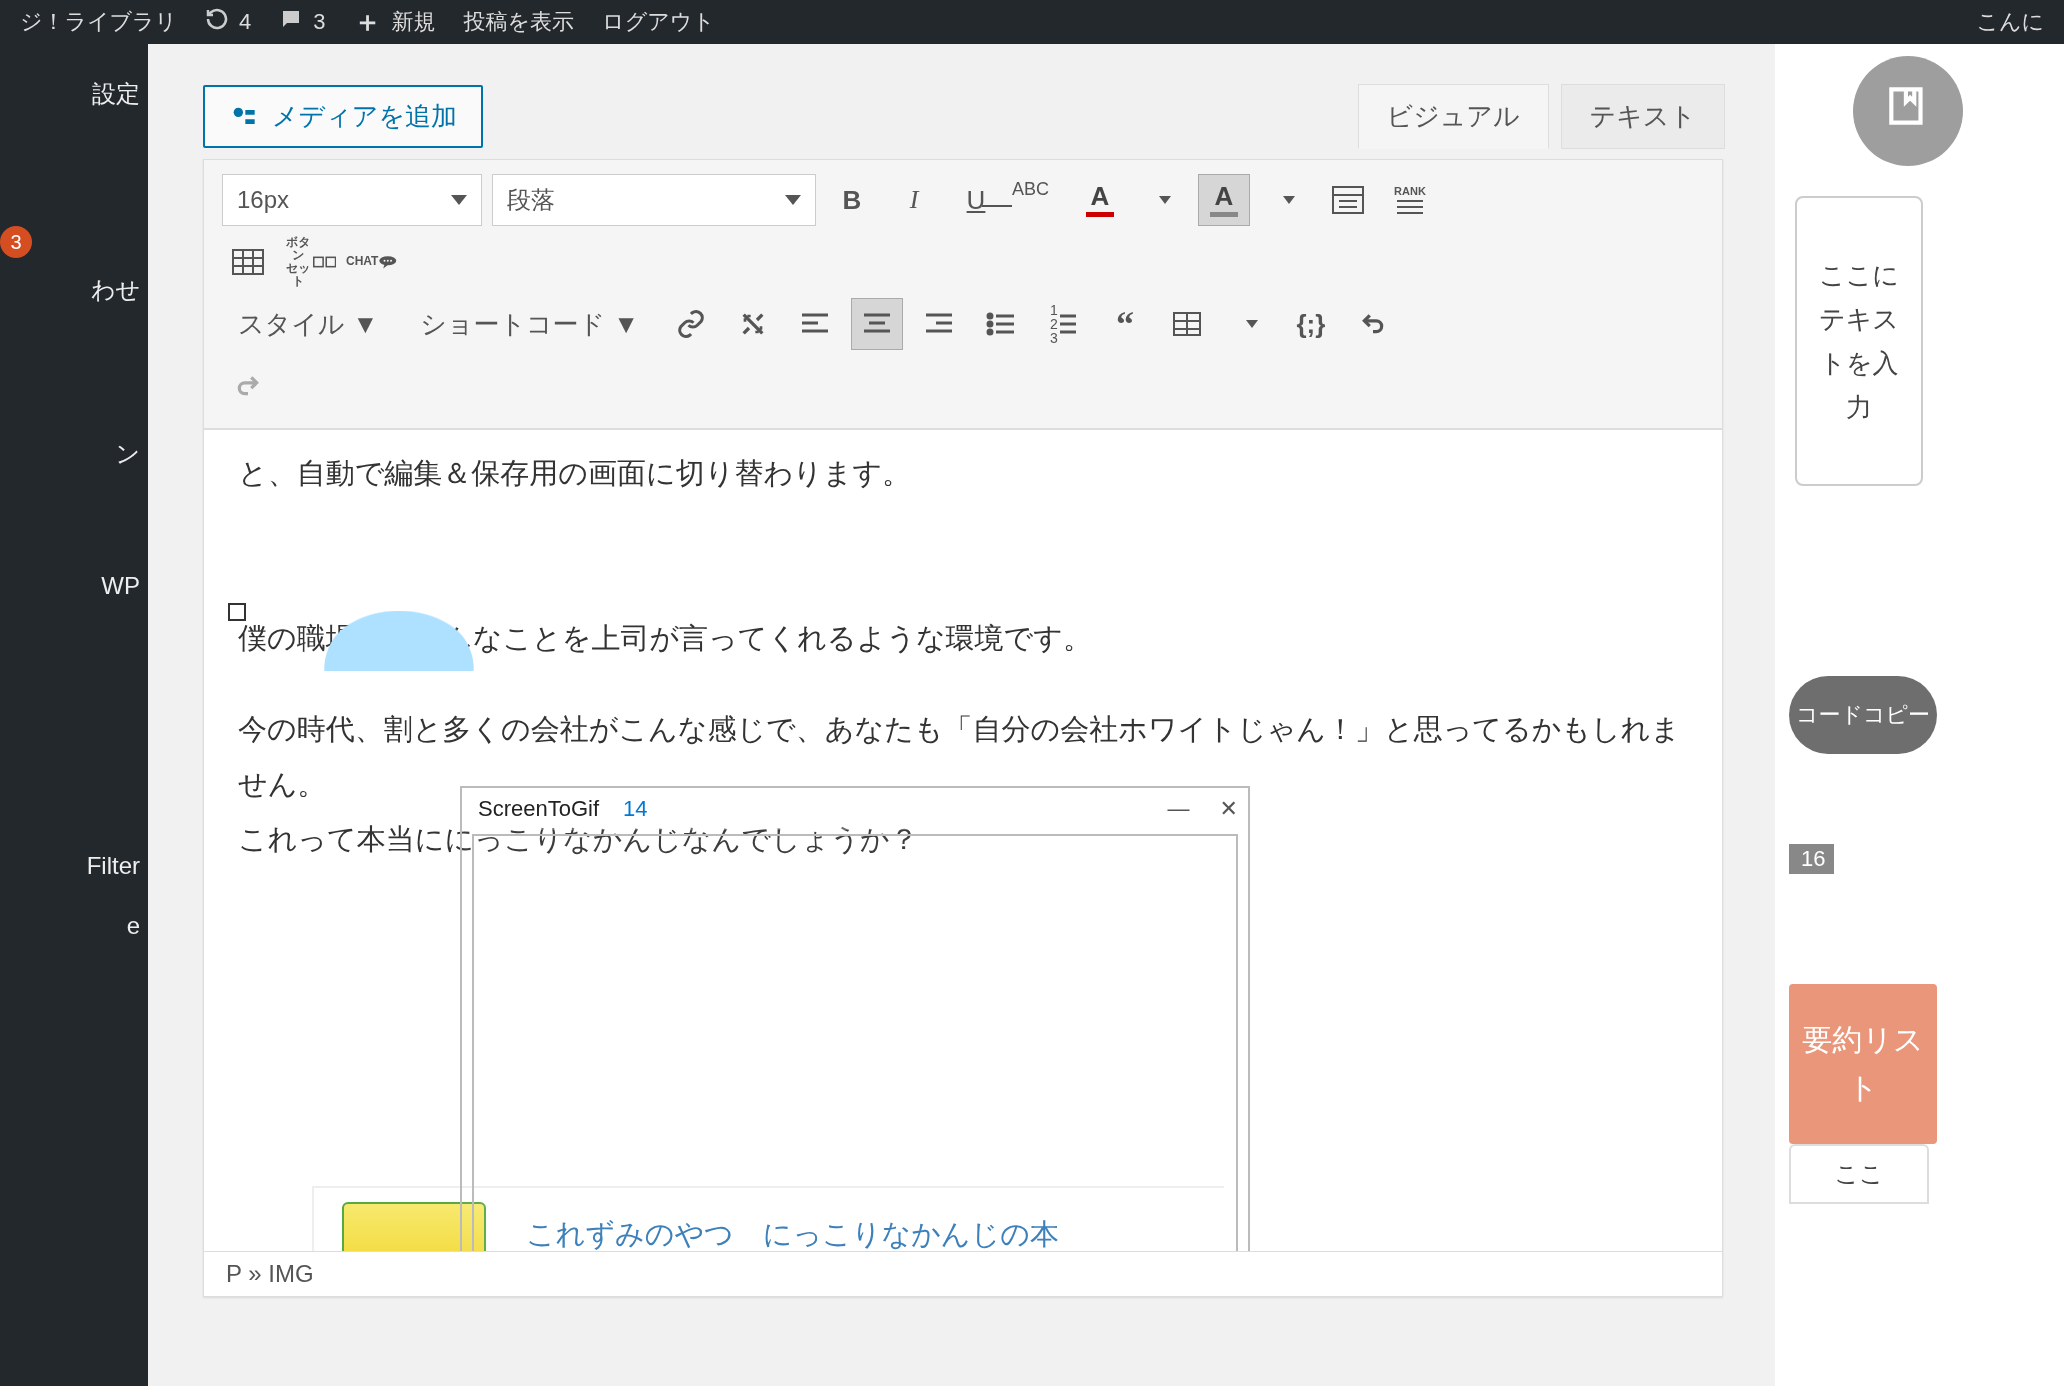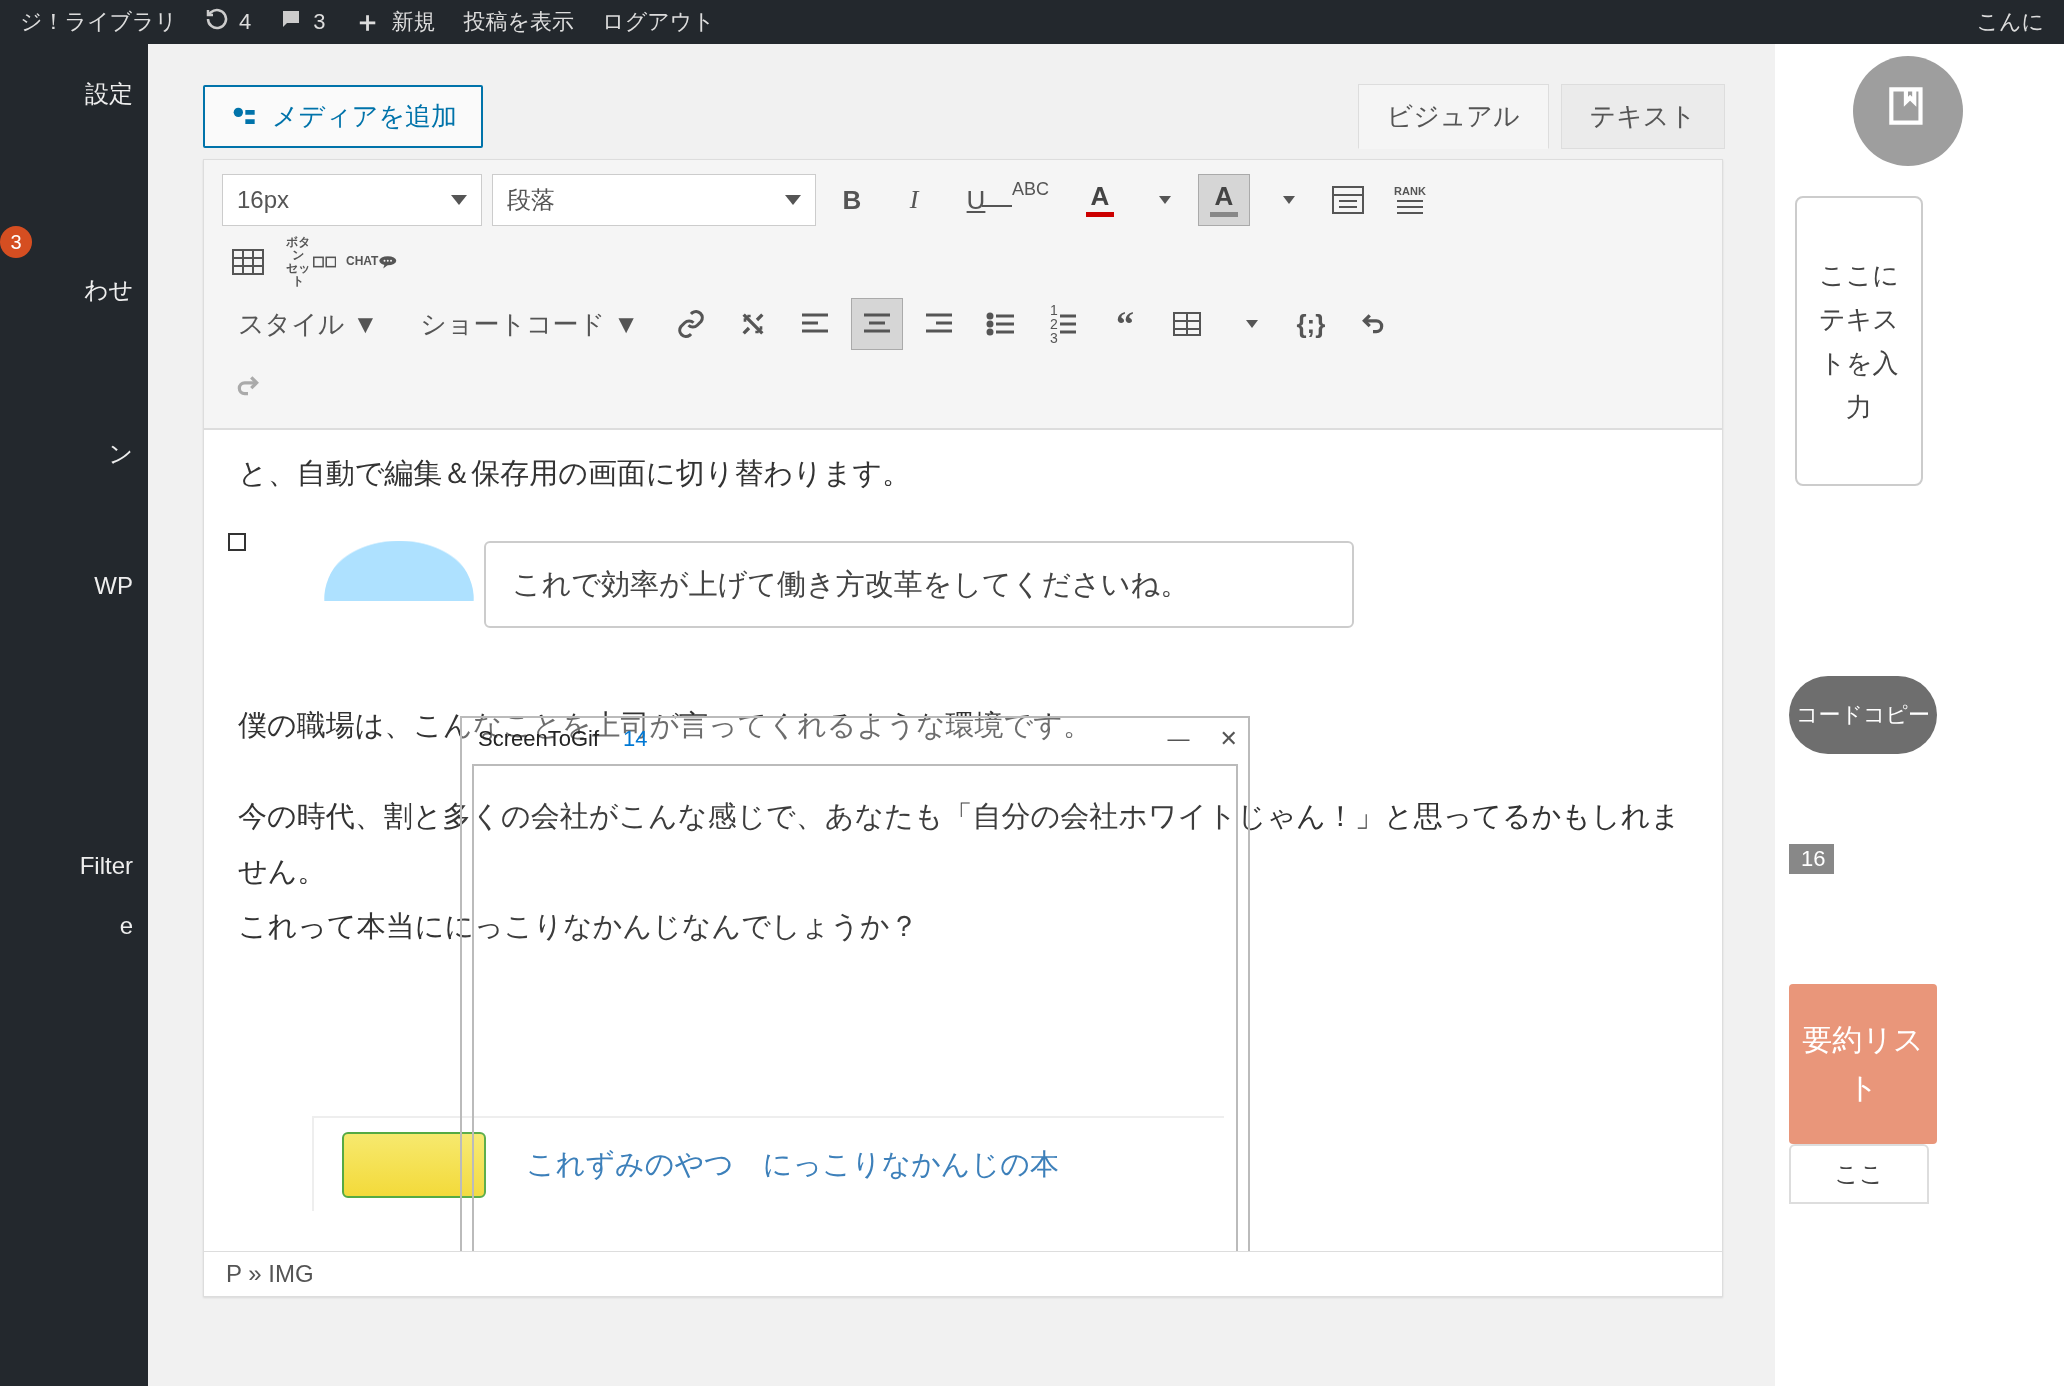--- a/index.html
+++ b/index.html
@@ -34,21 +34,21 @@
     top: 44px;
     left: 0;
     width: 148px;
     bottom: 0;
     background: #23282d;
     color: #eee;
     padding-top: 18px;
     overflow:hidden;
   }
   .leftnav .navitem {
-    padding: 16px 15px 16px 0;
+    padding: 16px 8px 16px 0;
     text-align: right;
     font-size: 24px;
     color: #eee;
     position: relative;
   }
   .leftnav .badge {
     display:inline-block;
     background:#d54e21;
     color:#fff;
     border-radius: 50%;
@@ -642,23 +642,20 @@
 
     <div class="canvas">
       <div class="canvas-inner">
         <p>と、自動で編集＆保存用の画面に切り替わります。</p>
 
         <div style="height:40px"></div>
 
         <div class="selected-img">
           <span class="sel-handle"></span>
           <div class="avatar-blob"></div>
-          <div class="speech-box">
-            <span>これで効率が上げて働き方改革をしてくださいね。</span>
-          </div>
 
           <p style="margin-top:70px">僕の職場は、こんなことを上司が言ってくれるような環境です。</p>
           <p style="margin-top:36px">今の時代、割と多くの会社がこんな感じで、あなたも「自分の会社ホワイトじゃん！」と思ってるかもしれません。</p>
           <p>これって本当ににっこりなかんじなんでしょうか？</p>
 
           <div class="yellow-card">
             <div class="yellow-thumb"></div>
             <span class="yellow-link">これずみのやつ　にっこりなかんじの本</span>
           </div>
 

